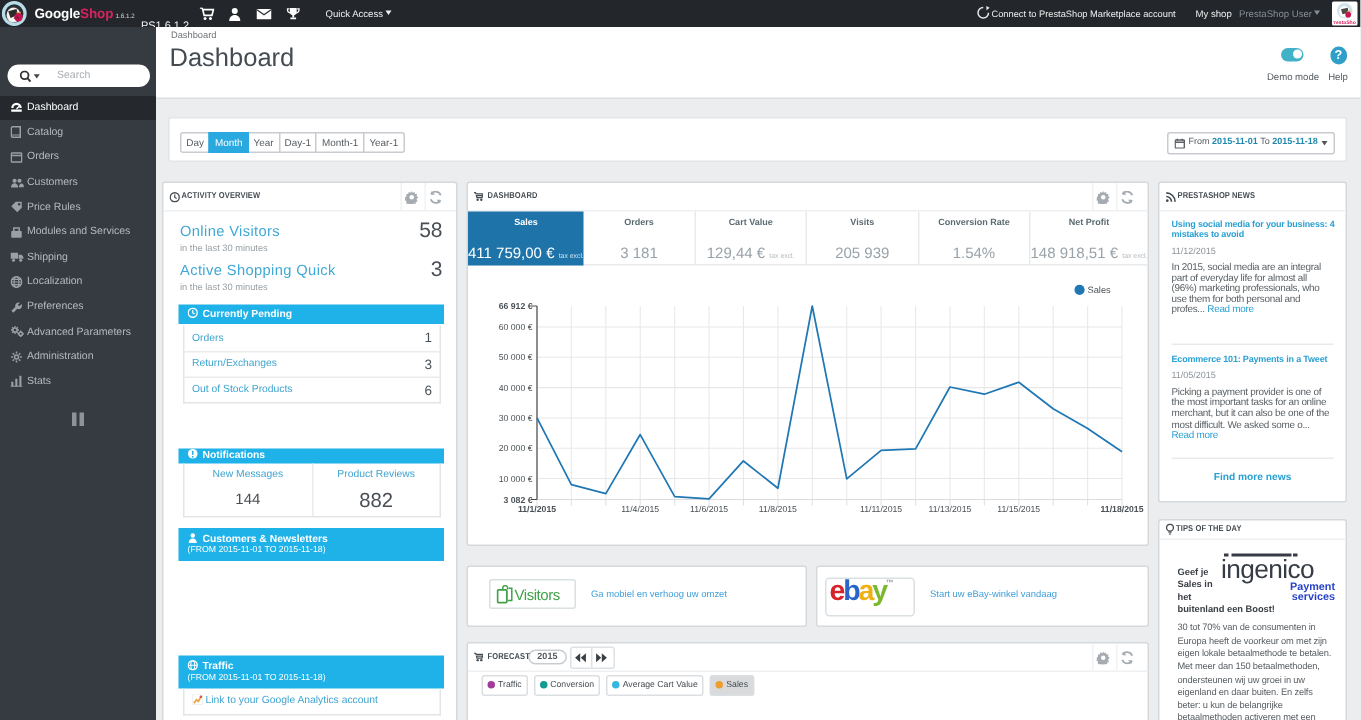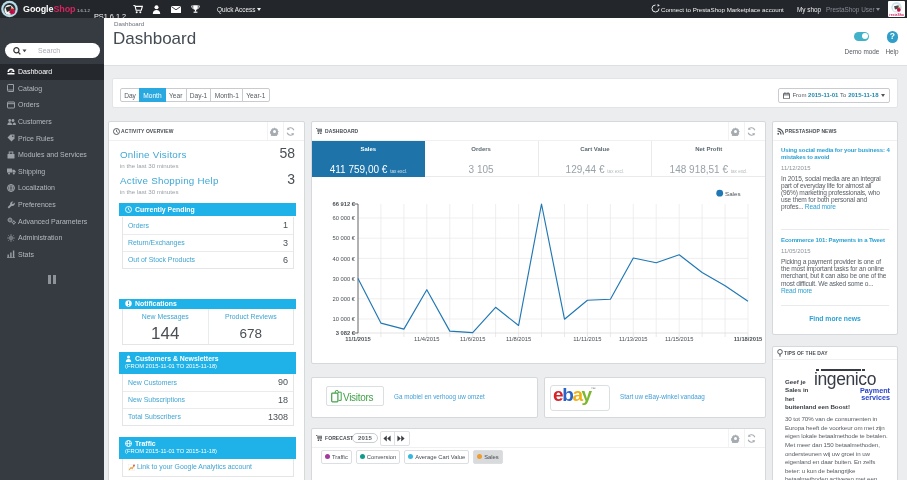--- a/index.html
+++ b/index.html
@@ -256,21 +256,21 @@
             <path d="M1.6 0.4v2.4H4z" fill="#a5abb0"></path>
             <path d="M1.2 5.8 a3.6 3.6 0 0 0 6.5.7" stroke="#a5abb0" stroke-width="1.2" fill="none"></path>
             <path d="M7.4 8.6V6.2H5z" fill="#a5abb0"></path>
           </svg>
         </span>
       </span>
     </div>
   <span class="abs" style="left:11px;top:26.5px;font-size:9.8px;letter-spacing:0.25px;color:#3fa8d5">Online Visitors</span>
   <span class="abs" style="right:9px;top:22.5px;font-size:14px;color:#494f55">58</span>
   <span class="abs" style="left:11px;top:39.5px;font-size:6.2px;color:#9aa0a5">in the last 30 minutes</span>
-  <span class="abs" style="left:11px;top:52.5px;font-size:9.8px;letter-spacing:0.25px;color:#3fa8d5">Active Shopping Help</span>
+  <span class="abs" style="left:11px;top:52.5px;font-size:9.8px;letter-spacing:0.25px;color:#3fa8d5">Active Shopping Quick</span>
   <span class="abs" style="right:9px;top:49px;font-size:14px;color:#494f55">3</span>
   <span class="abs" style="left:11px;top:66px;font-size:6.2px;color:#9aa0a5">in the last 30 minutes</span>
   <div class="bb" style="top:80.5px;height:13.5px;line-height:13.5px"><svg style="vertical-align:-1px;margin:0 3px 0 6px" width="7" height="7" viewBox="0 0 7 7">
         <circle cx="3.5" cy="3.5" r="3" fill="none" stroke="#fff" stroke-width="0.9"></circle>
         <path d="M3.5 1.7v1.9l1.3.8" stroke="#fff" stroke-width="0.8" fill="none"></path>
       </svg>Currently Pending</div>
   <div class="tb" style="top:94.5px">
     <div class="tr">
         <span class="lb">Orders</span>
         <span class="vl">1</span>
@@ -284,45 +284,31 @@
         <span class="vl">6</span>
       </div>
   </div>
   <div class="bb" style="top:176.5px;height:10px;line-height:10px"><svg style="vertical-align:-1px;margin:0 3px 0 6px" width="7" height="7" viewBox="0 0 7 7">
         <circle cx="3.5" cy="3.5" r="3.2" fill="#fff"></circle>
         <path d="M3.5 1.5v2.6M3.5 5v1" stroke="#1eb2e8" stroke-width="1"></path>
       </svg>Notifications</div>
   <div class="tb" style="top:186.5px;display:flex">
     <div style="flex:1;border-right:1px solid #e9ebec;text-align:center;padding:4.5px 0 3px">
         <div style="font-size:6.9px;line-height:8px;color:#41a5d1">New Messages</div>
-        <div style="font-size:17px;line-height:12.5px;color:#494f55;margin-top:7px">144</div>
+        <div style="font-size:10px;line-height:12.5px;color:#494f55;margin-top:7px">144</div>
       </div>
     <div style="flex:1;text-align:center;padding:4.5px 0 3px">
         <div style="font-size:6.9px;line-height:8px;color:#41a5d1">Product Reviews</div>
-        <div style="font-size:13.5px;line-height:12.5px;color:#494f55;margin-top:7px">678</div>
+        <div style="font-size:13.5px;line-height:12.5px;color:#494f55;margin-top:7px">882</div>
       </div>
   </div>
   <div class="bb" style="top:229.5px;height:22px;padding:3px 0 0 6px"><svg style="vertical-align:-1px;margin-right:3px" width="7" height="7" viewBox="0 0 7 7">
         <circle cx="3.5" cy="2" r="1.5" fill="#fff"></circle>
         <path d="M0.8 7c0-1.8 1.1-3 2.7-3s2.7 1.2 2.7 3z" fill="#fff"></path>
       </svg>Customers &amp; Newsletters<span class="sub">(FROM 2015-11-01 TO 2015-11-18)</span></div>
-  <div class="tb" style="top:251.5px">
-    <div class="tr">
-        <span class="lb">New Customers</span>
-        <span class="vl">90</span>
-      </div>
-    <div class="tr">
-        <span class="lb">New Subscriptions</span>
-        <span class="vl">18</span>
-      </div>
-    <div class="tr">
-        <span class="lb">Total Subscribers</span>
-        <span class="vl">1308</span>
-      </div>
-  </div>
   <div class="bb" style="top:314.5px;height:22px;padding:3px 0 0 6px"><svg style="vertical-align:-1px;margin-right:3px" width="7" height="7" viewBox="0 0 7 7">
         <circle cx="3.5" cy="3.5" r="3" fill="none" stroke="#fff" stroke-width="0.9"></circle>
         <ellipse cx="3.5" cy="3.5" rx="1.3" ry="3" fill="none" stroke="#fff" stroke-width="0.7"></ellipse>
         <path d="M0.5 3.5h6" stroke="#fff" stroke-width="0.7"></path>
       </svg>Traffic<span class="sub">(FROM 2015-11-01 TO 2015-11-18)</span></div>
   <div class="tb" style="top:336.5px">
     <div class="tr">
         <span class="lb"><svg style="vertical-align:-1.5px;margin-right:2px" width="7" height="7" viewBox="0 0 7 7">
             <rect width="7" height="7" rx="1" fill="#fff" stroke="#ddd" stroke-width="0.5"></rect>
             <path d="M1.2 5.8 L3 3.5 L4.2 4.6 L6 1.5" stroke="#e8a33d" stroke-width="1.1" fill="none"></path>
@@ -357,25 +343,33 @@
         </span>
       </span>
     </div>
   <div class="abs" style="left:0;top:19px;width:453px;height:36px;border-bottom:1px solid #e8eaec;display:flex">
 <div class="sc sel">
         <div class="sl">Sales</div>
         <div class="sv">411 759,00 € <span class="sx">tax excl.</span></div>
       </div>
 <div class="sc">
         <div class="sl">Orders</div>
-        <div class="sv">3 105</div>
+        <div class="sv">3 181</div>
       </div>
 <div class="sc">
         <div class="sl">Cart Value</div>
         <div class="sv">129,44 € <span class="sx">tax excl.</span></div>
+      </div>
+<div class="sc">
+        <div class="sl">Visits</div>
+        <div class="sv">205 939</div>
+      </div>
+<div class="sc">
+        <div class="sl">Conversion Rate</div>
+        <div class="sv">1.54%</div>
       </div>
 <div class="sc" style="border-right:none">
         <div class="sl">Net Profit</div>
         <div class="sv">148 918,51 € <span class="sx">tax excl.</span></div>
       </div>
 </div>
   <svg class="abs" style="left:0;top:55px" width="453" height="186" viewBox="0 0 453 186">
 <line x1="46.0" y1="27.0" x2="46.0" y2="156.0" stroke="#e8e8e8" stroke-width="0.7"></line>
       <line x1="68.9" y1="27.0" x2="68.9" y2="156.0" stroke="#e8e8e8" stroke-width="0.7"></line>
       <line x1="91.9" y1="27.0" x2="91.9" y2="156.0" stroke="#e8e8e8" stroke-width="0.7"></line>

